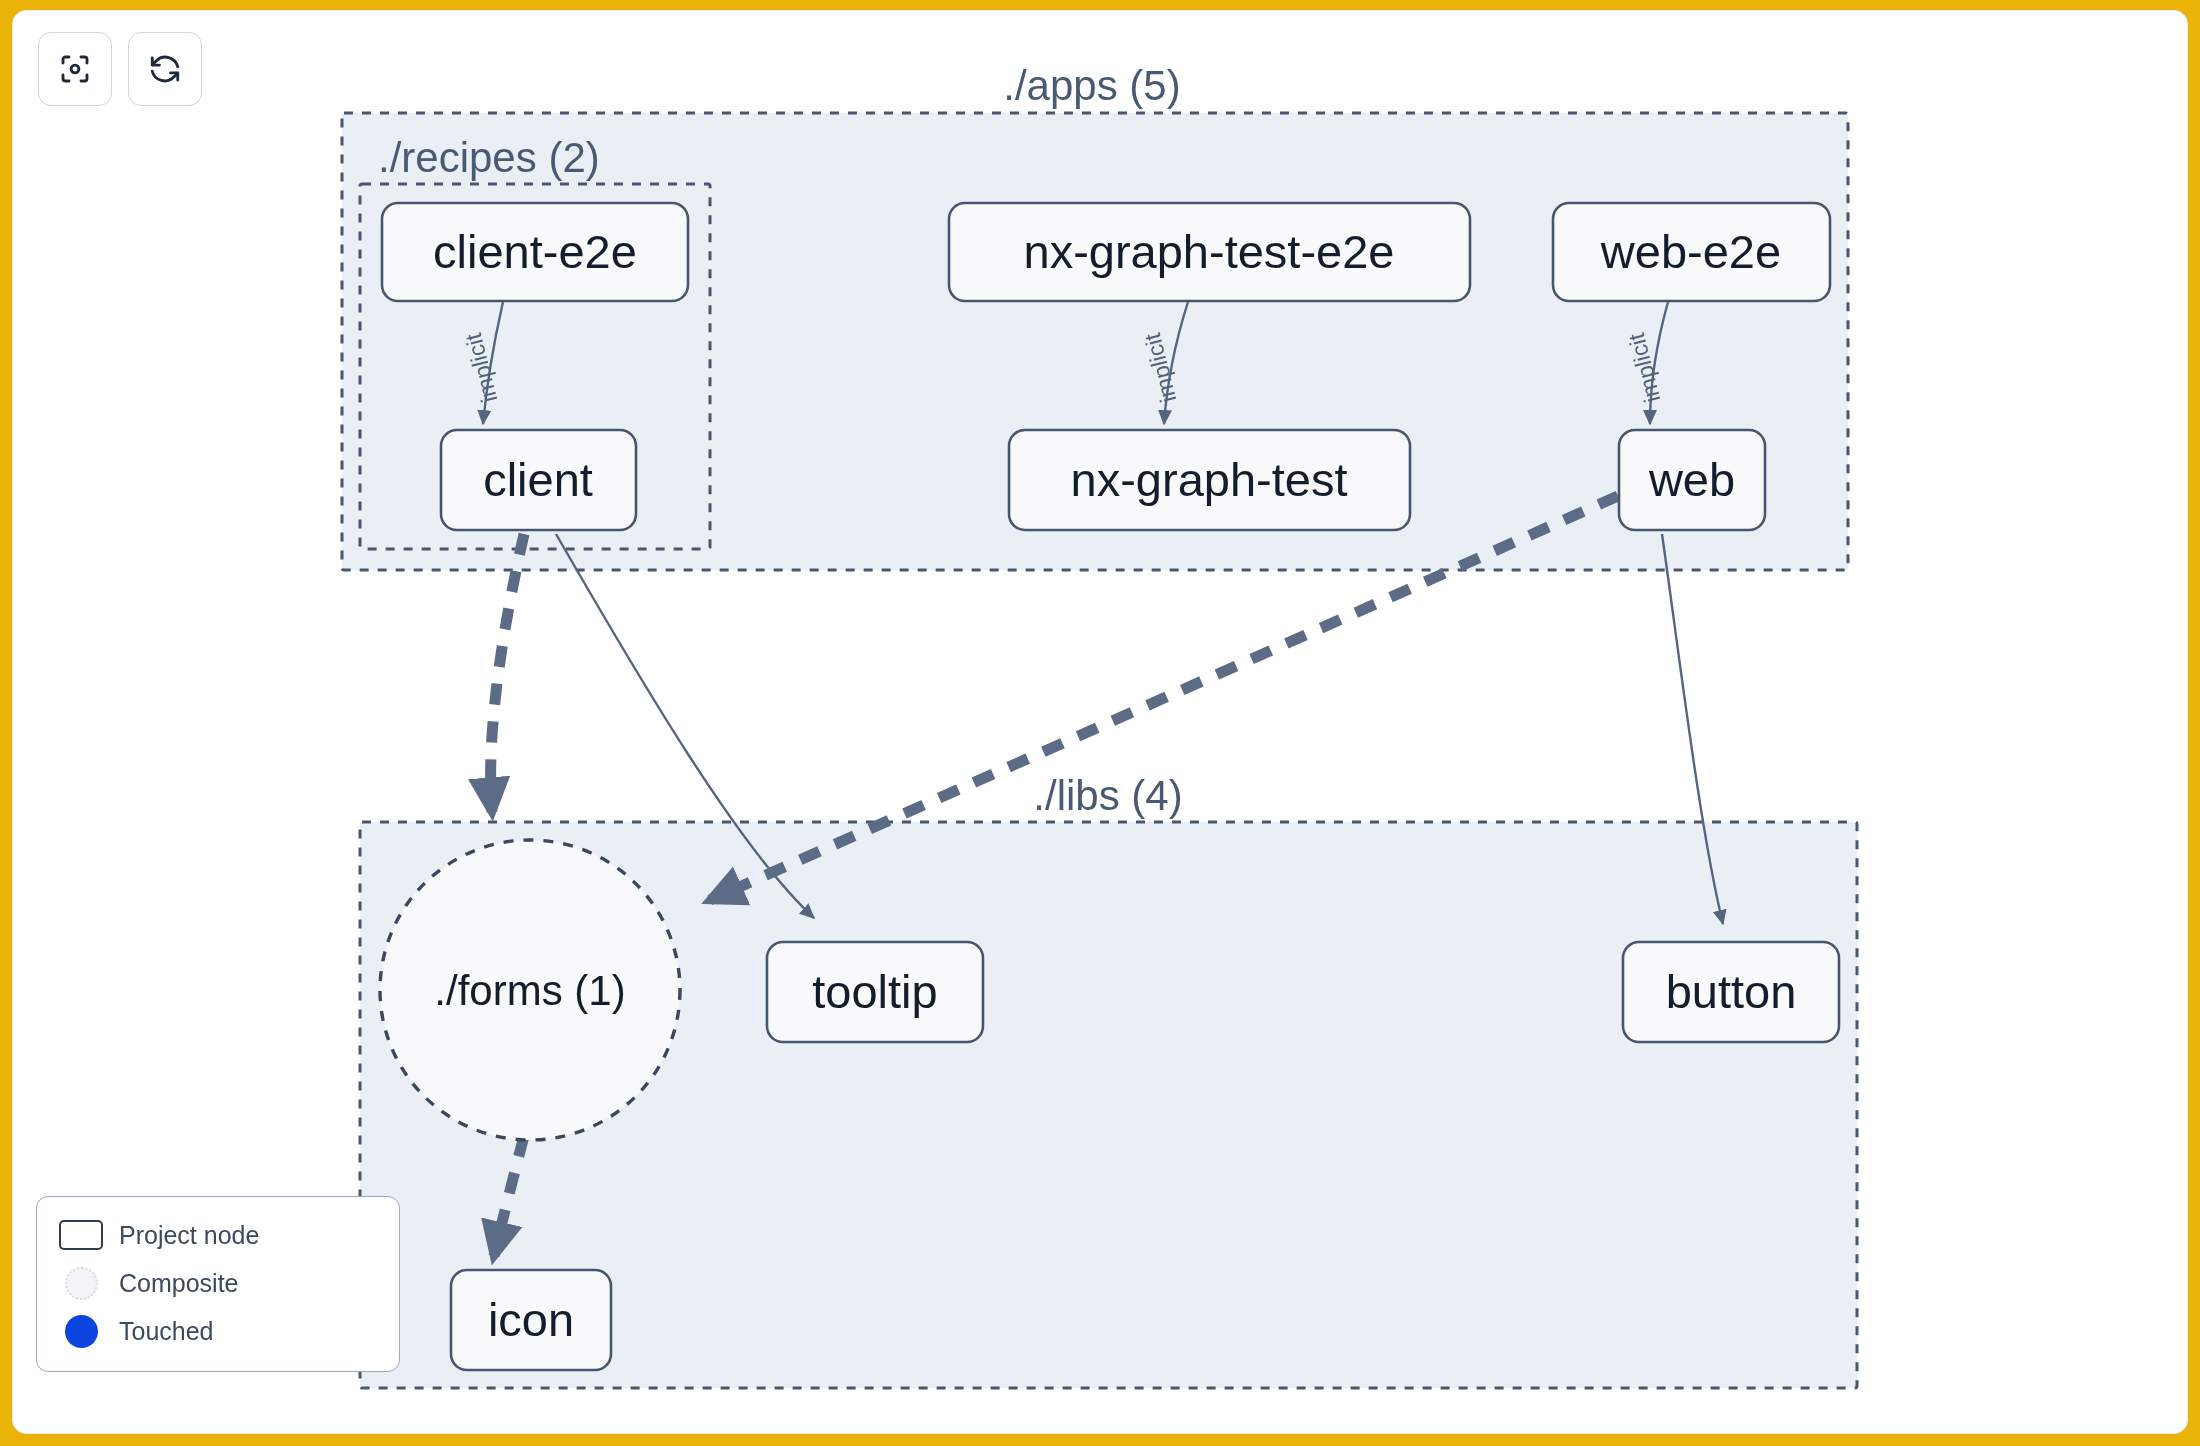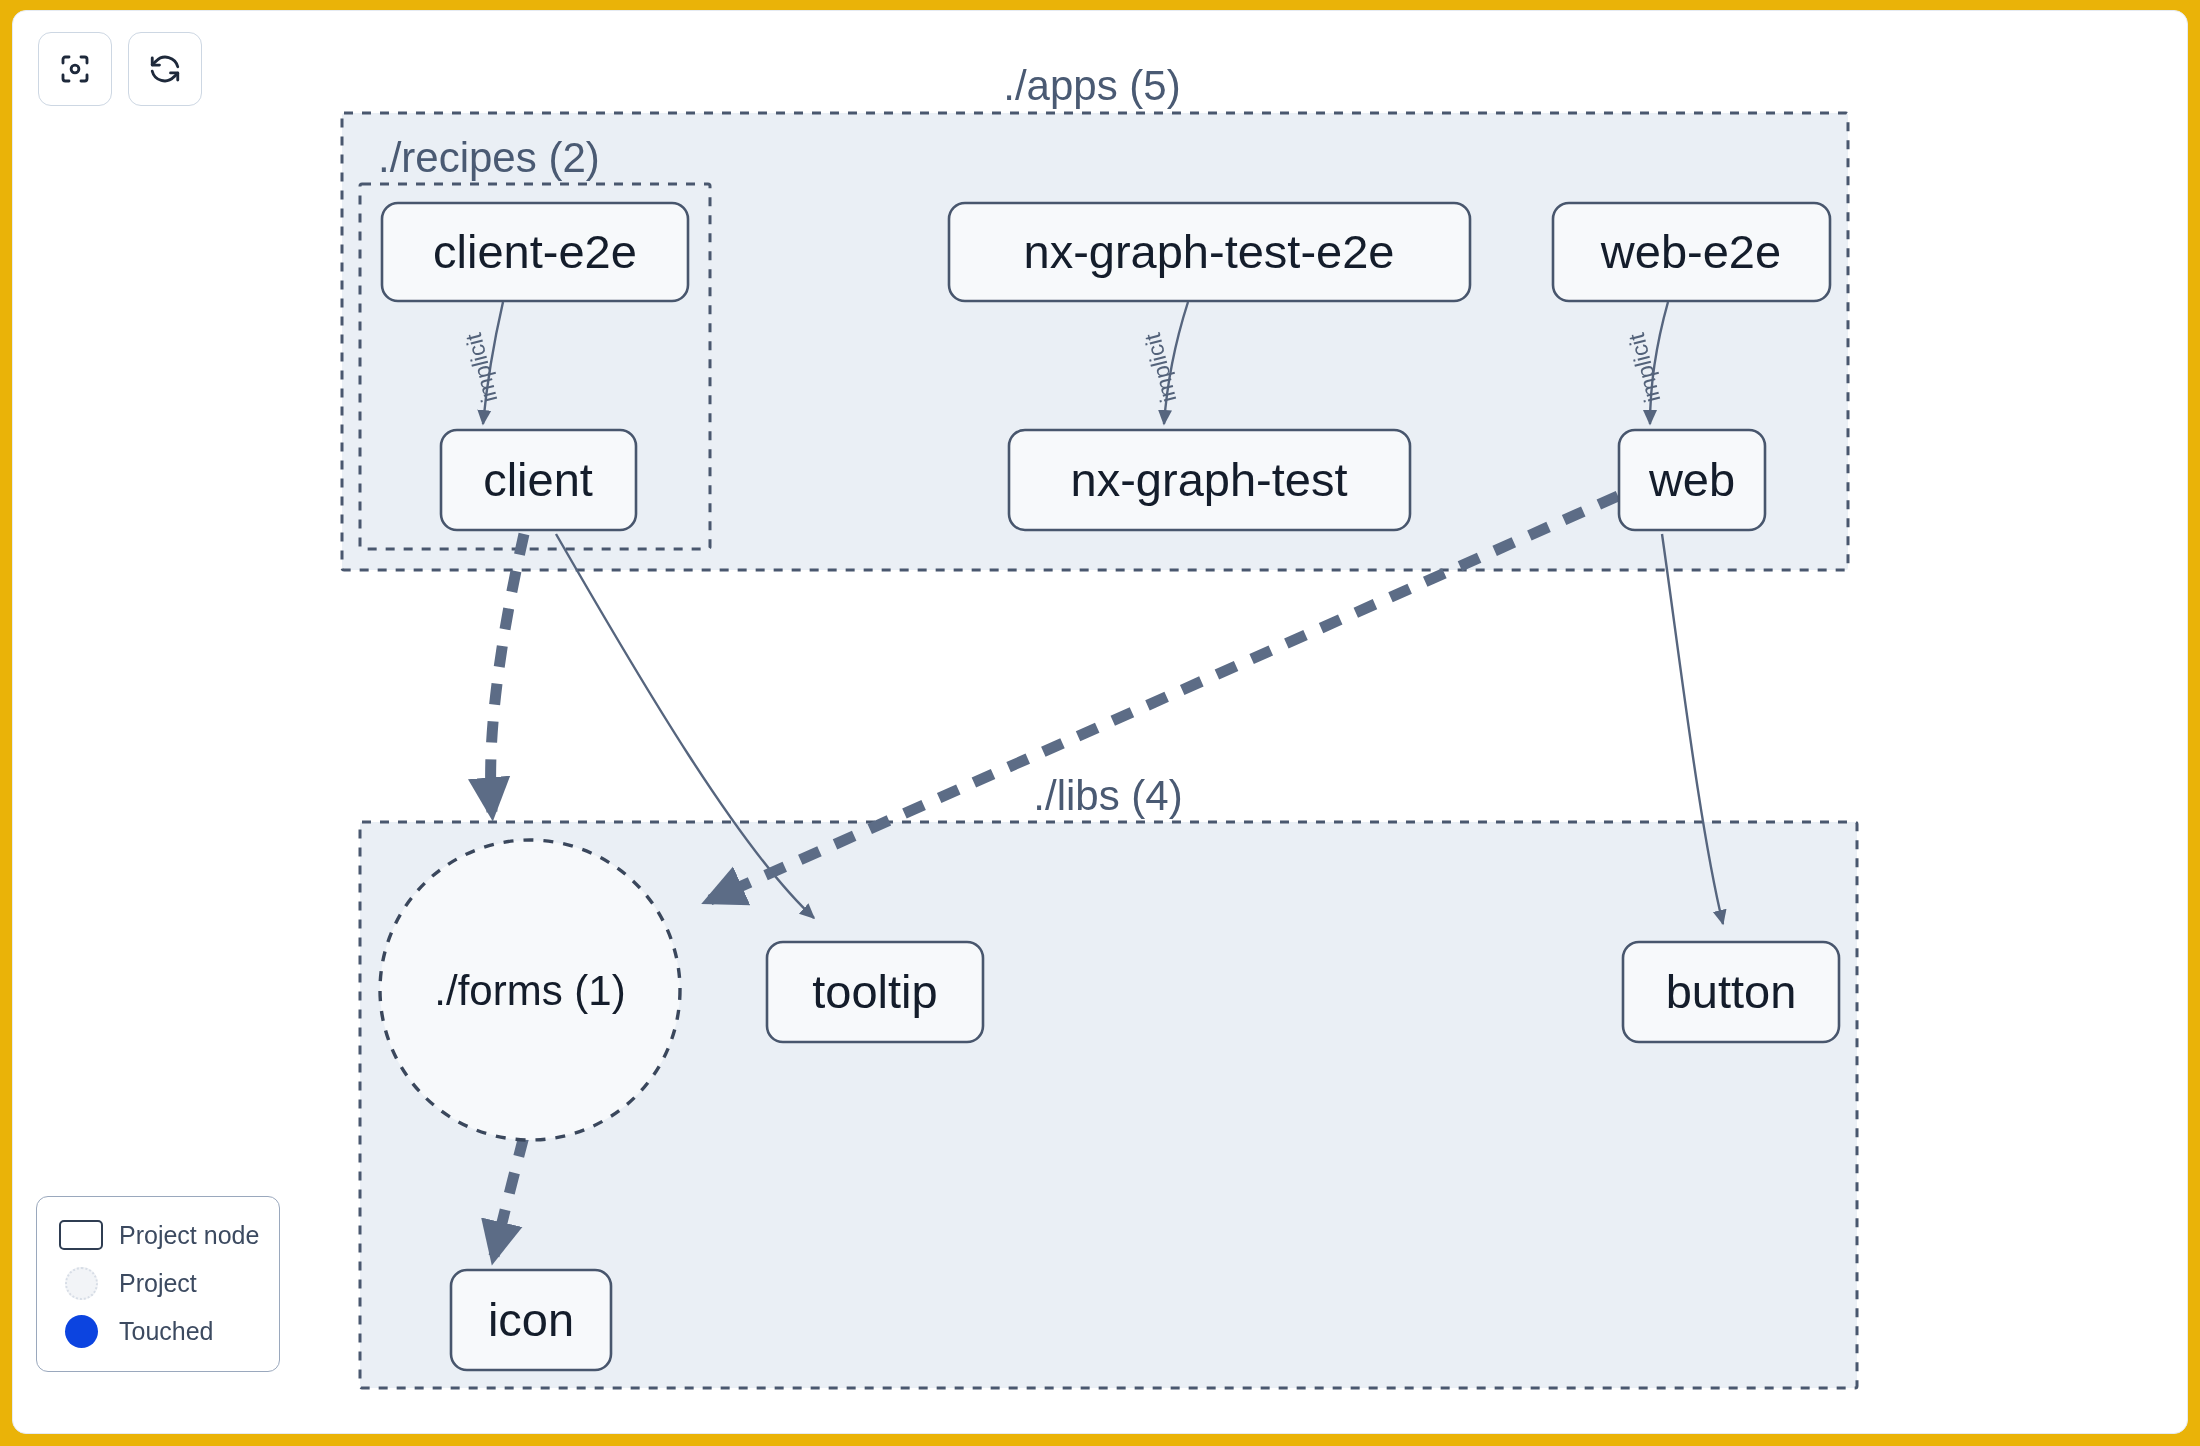--- a/index.html
+++ b/index.html
@@ -55,21 +55,21 @@
     padding: 0;
     cursor: pointer;
     box-sizing: border-box;
   }
   .tool-btn svg { display: block; }
   
   .legend {
     position: absolute;
     left: 36px;
     top: 1196px;
-    width: 244px;
+    width: 364px;
     background: #ffffff;
     border: 1px solid #9aa8bd;
     border-radius: 12px;
     padding: 14px 16px 16px 16px;
     box-sizing: border-box;
     z-index: 40;
   }
   .legend-row {
     display: flex;
     align-items: center;
@@ -311,21 +311,21 @@
     <div class="legend-row">
       <span class="legend-swatch">
         <span class="sw-project"></span>
       </span>
       <span class="legend-label">Project node</span>
     </div>
     <div class="legend-row">
       <span class="legend-swatch">
         <span class="sw-affected"></span>
       </span>
-      <span class="legend-label">Project</span>
+      <span class="legend-label">Composite</span>
     </div>
     <div class="legend-row">
       <span class="legend-swatch">
         <span class="sw-touched"></span>
       </span>
       <span class="legend-label">Touched</span>
     </div>
   </div>
 
 </div>

